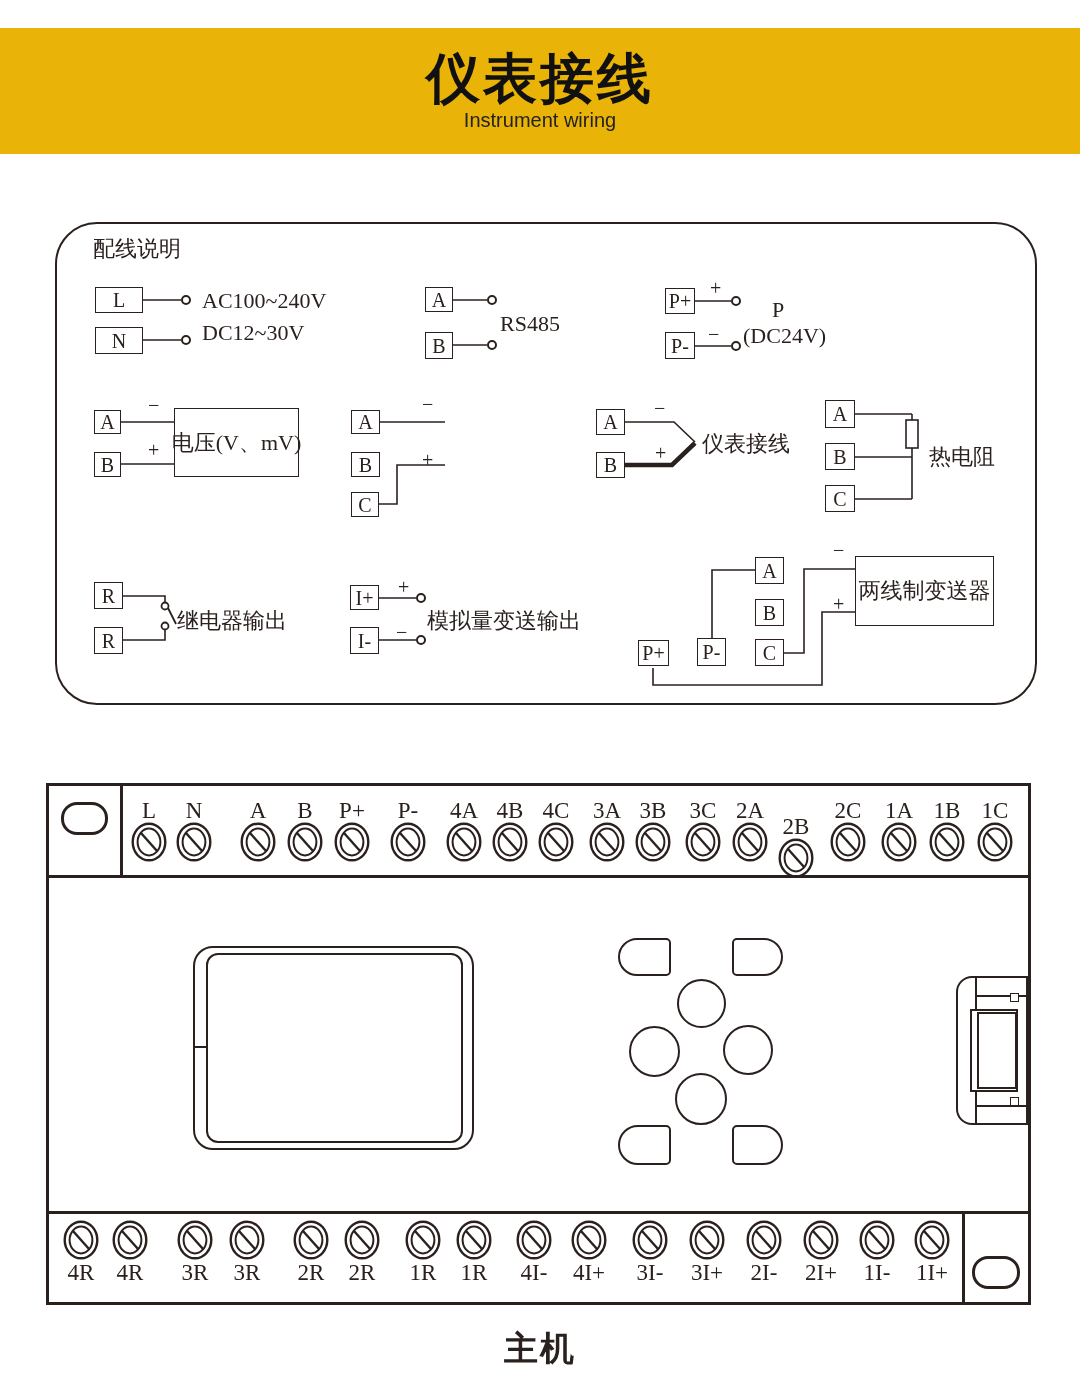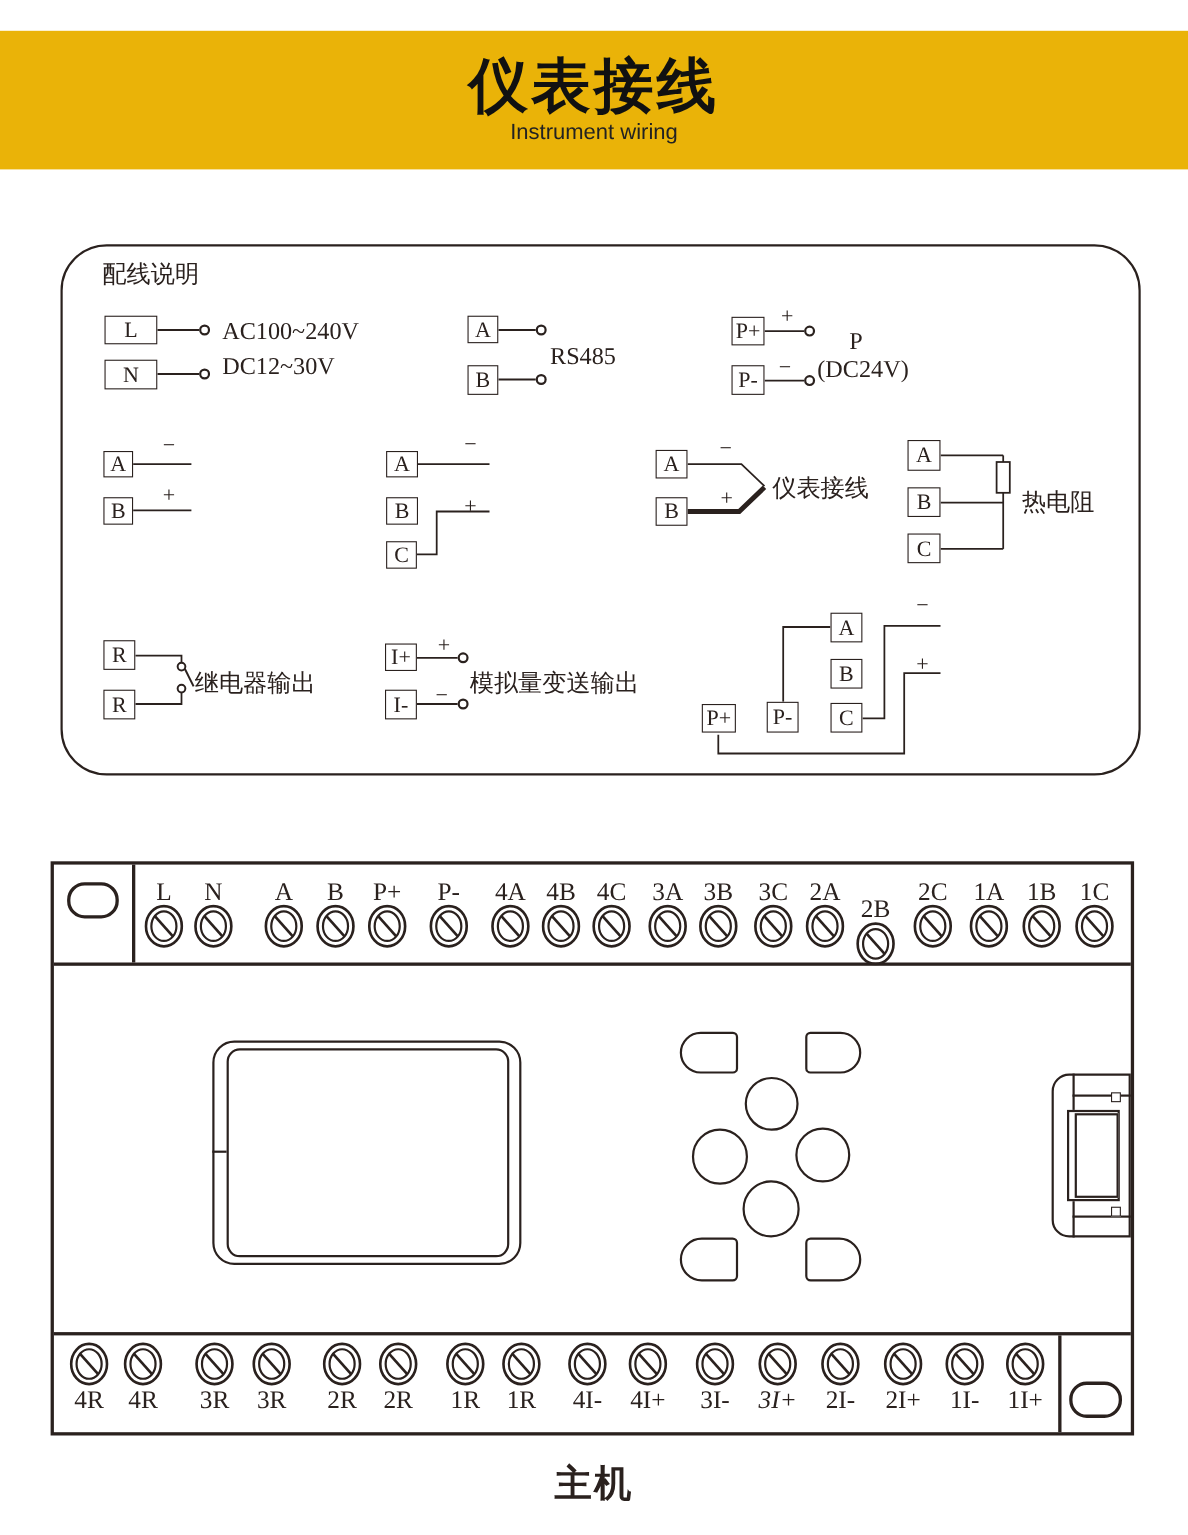--- a/index.html
+++ b/index.html
@@ -141,20 +141,23 @@
     <div class="lbl" style="left:686px;top:100px">(DC24V)</div>
 
     <div class="tbox" style="left:37px;top:186px;width:27px;height:24px">
         <span>A</span>
       </div>
     <div class="tbox" style="left:37px;top:228px;width:27px;height:25px">
         <span>B</span>
       </div>
     <span class="sign" style="left:91px;top:171px">−</span>
     <span class="sign" style="left:91px;top:216px">+</span>
+    <div class="bigbox" style="left:117px;top:184px;width:125px;height:69px">
+        <span>电压(V、mV)</span>
+      </div>
 
     <div class="tbox" style="left:294px;top:186px;width:29px;height:24px">
         <span>A</span>
       </div>
     <div class="tbox" style="left:294px;top:228px;width:29px;height:25px">
         <span>B</span>
       </div>
     <div class="tbox" style="left:294px;top:268px;width:28px;height:25px">
         <span>C</span>
       </div>
@@ -210,20 +213,23 @@
         <span>C</span>
       </div>
     <div class="tbox" style="left:581px;top:416px;width:31px;height:26px">
         <span>P+</span>
       </div>
     <div class="tbox" style="left:640px;top:414px;width:29px;height:28px">
         <span>P-</span>
       </div>
     <span class="sign" style="left:776px;top:316px">−</span>
     <span class="sign" style="left:776px;top:370px">+</span>
+    <div class="bigbox" style="left:798px;top:332px;width:139px;height:70px">
+        <span>两线制变送器</span>
+      </div>
   </div>
 
   <div class="mblock">
 
     <div class="hdiv" style="left:0;top:89px;width:979px;height:3px"></div>
     <div class="hdiv" style="left:71px;top:0;width:2.5px;height:89px"></div>
     <div class="pill" style="left:12px;top:16px;width:47px;height:33px"></div>
     <div id="top-terminals">
         <div class="term" style="left: 75px; top: 12px;">
           <div class="term-label">L</div>
@@ -478,21 +484,21 @@
           <div class="term-label">4I+</div>
         </div>
         <div class="term" style="left: 576px; top: 434px;">
           <svg class="screw" width="36" height="40" viewBox="0 0 36 40" fill="none" stroke="#2a211e">
             <ellipse cx="18" cy="20" rx="16.3" ry="18.3" stroke-width="2.4"></ellipse>
             <ellipse cx="18" cy="20" rx="11.4" ry="13.4" stroke-width="2"></ellipse>
             <line x1="10" y1="11" x2="26" y2="29" stroke-width="2.4"></line>
           </svg>
           <div class="term-label">3I-</div>
         </div>
-        <div class="term" style="left: 633px; top: 434px; font-style: italic;">
+        <div class="term" style="left: 633px; top: 434px;">
           <svg class="screw" width="36" height="40" viewBox="0 0 36 40" fill="none" stroke="#2a211e">
             <ellipse cx="18" cy="20" rx="16.3" ry="18.3" stroke-width="2.4"></ellipse>
             <ellipse cx="18" cy="20" rx="11.4" ry="13.4" stroke-width="2"></ellipse>
             <line x1="10" y1="11" x2="26" y2="29" stroke-width="2.4"></line>
           </svg>
           <div class="term-label">3I+</div>
         </div>
         <div class="term" style="left: 690px; top: 434px;">
           <svg class="screw" width="36" height="40" viewBox="0 0 36 40" fill="none" stroke="#2a211e">
             <ellipse cx="18" cy="20" rx="16.3" ry="18.3" stroke-width="2.4"></ellipse>

